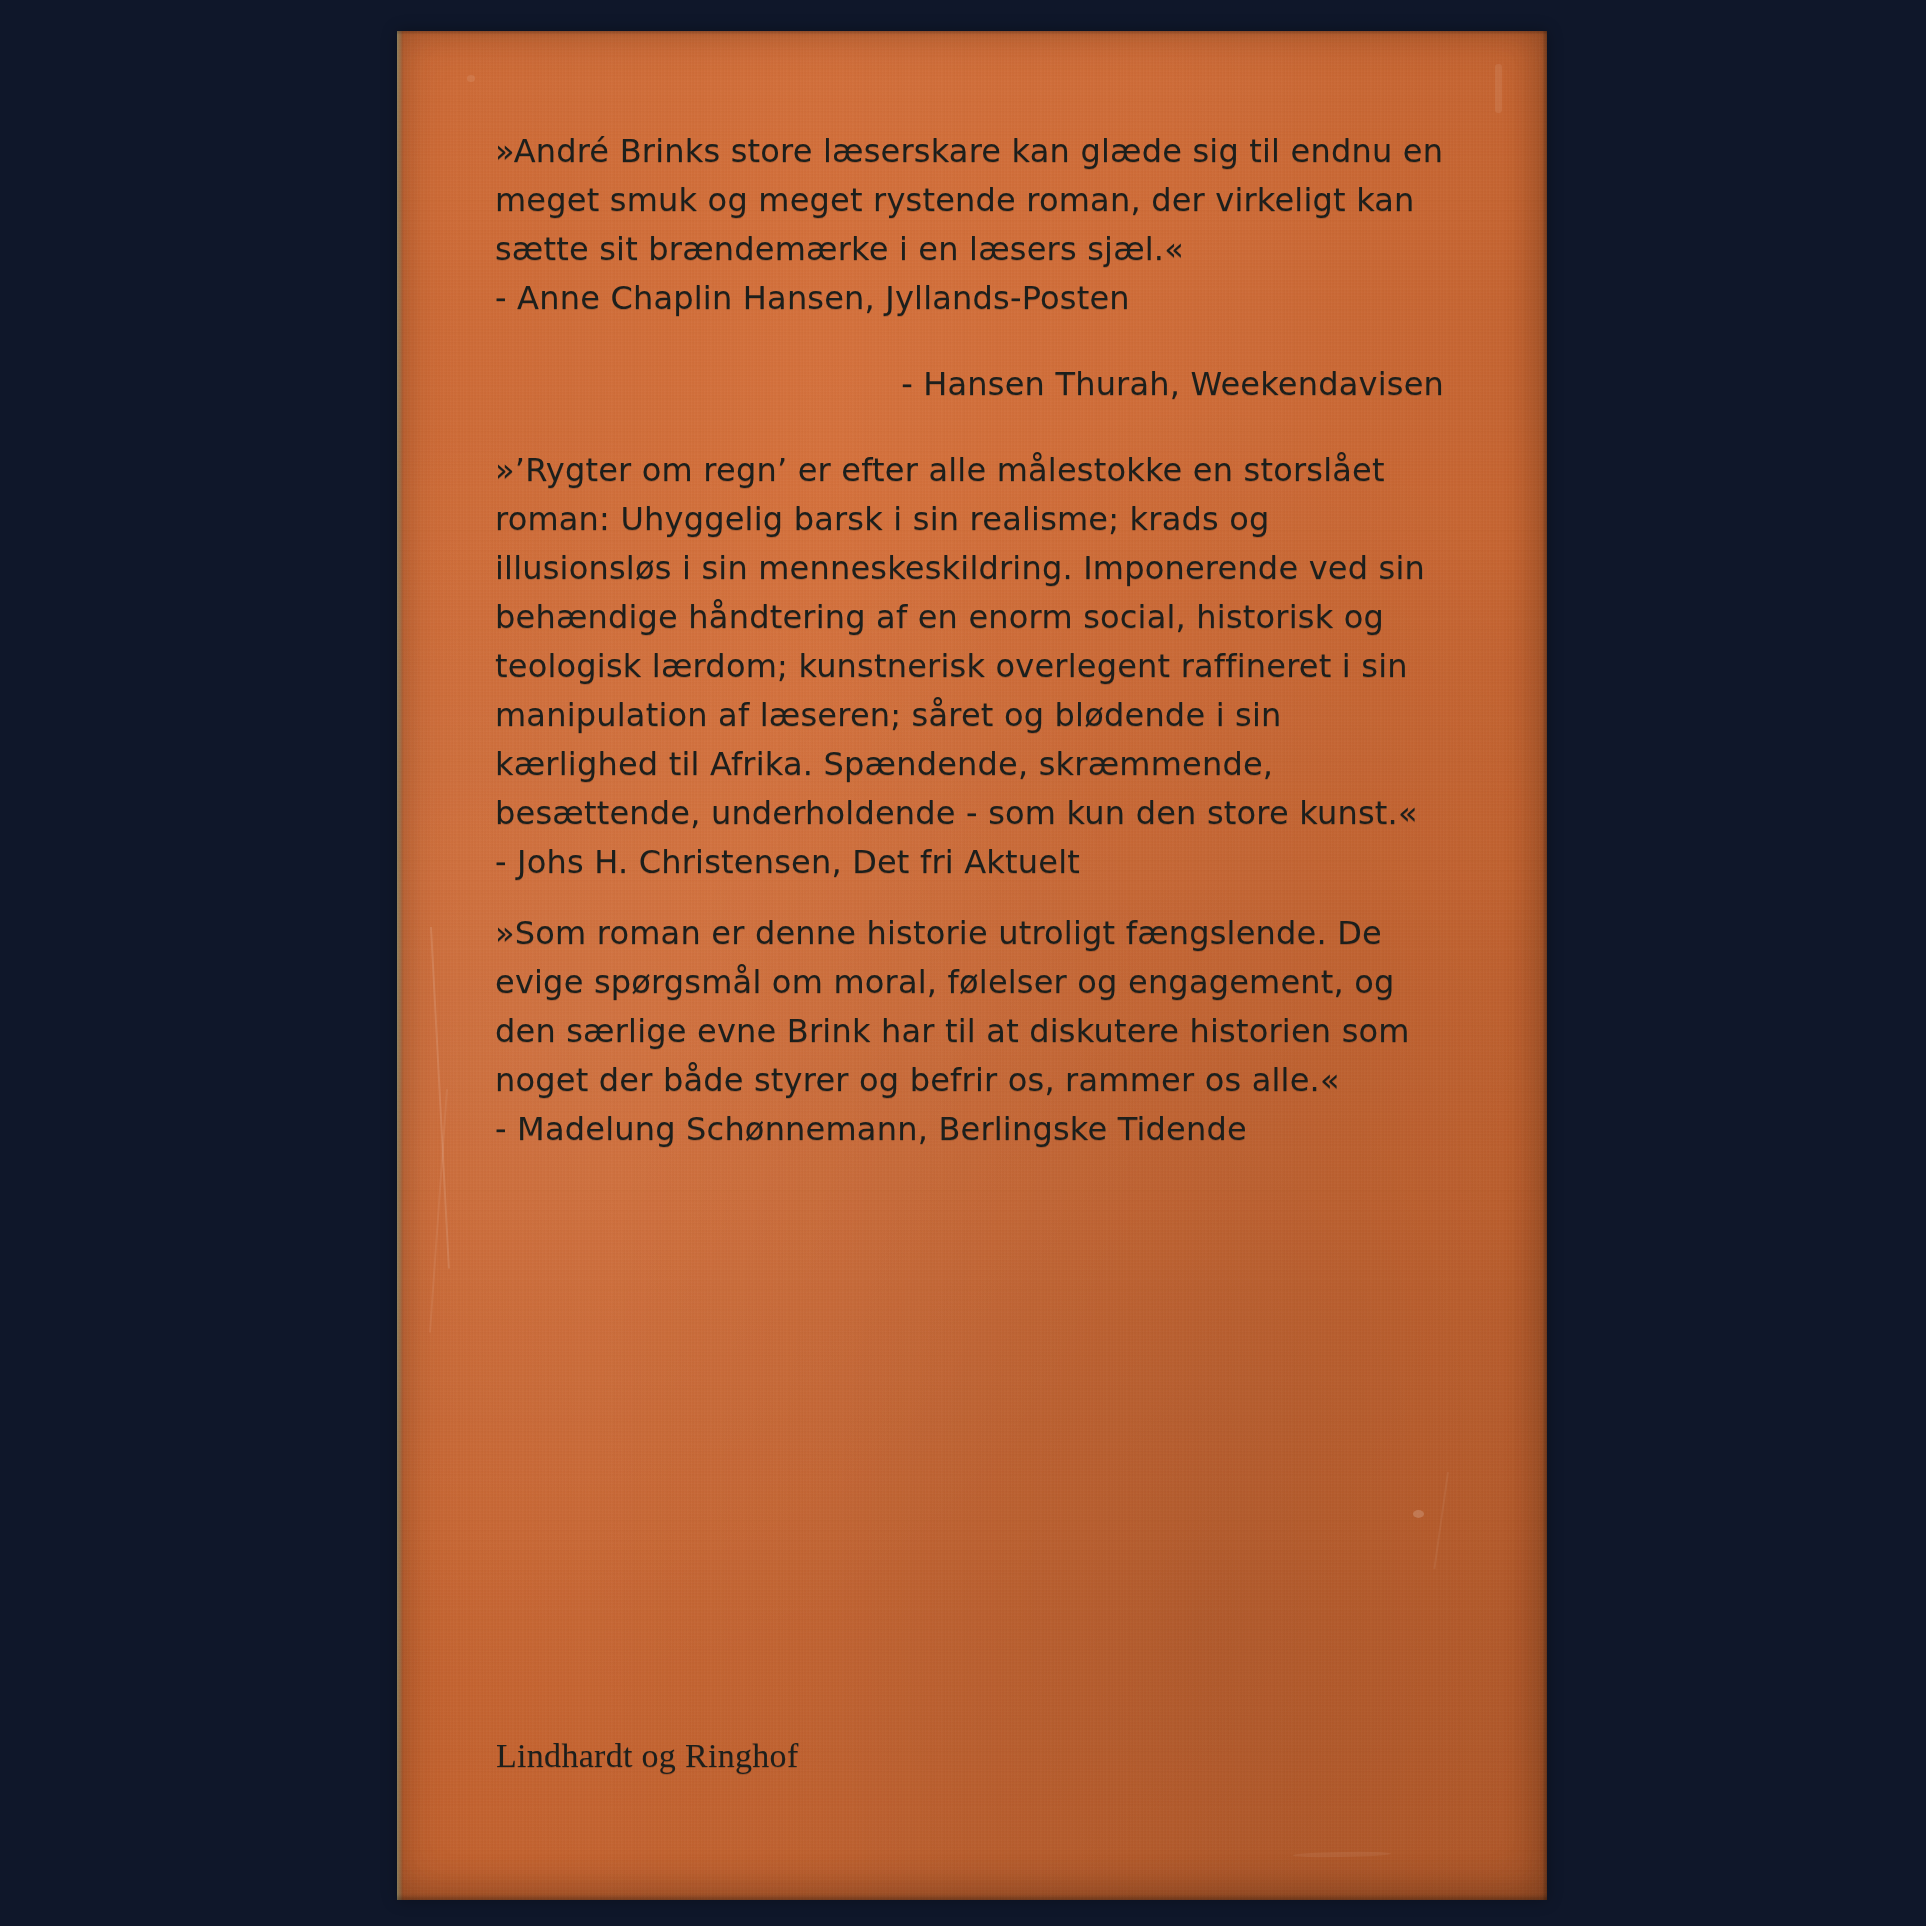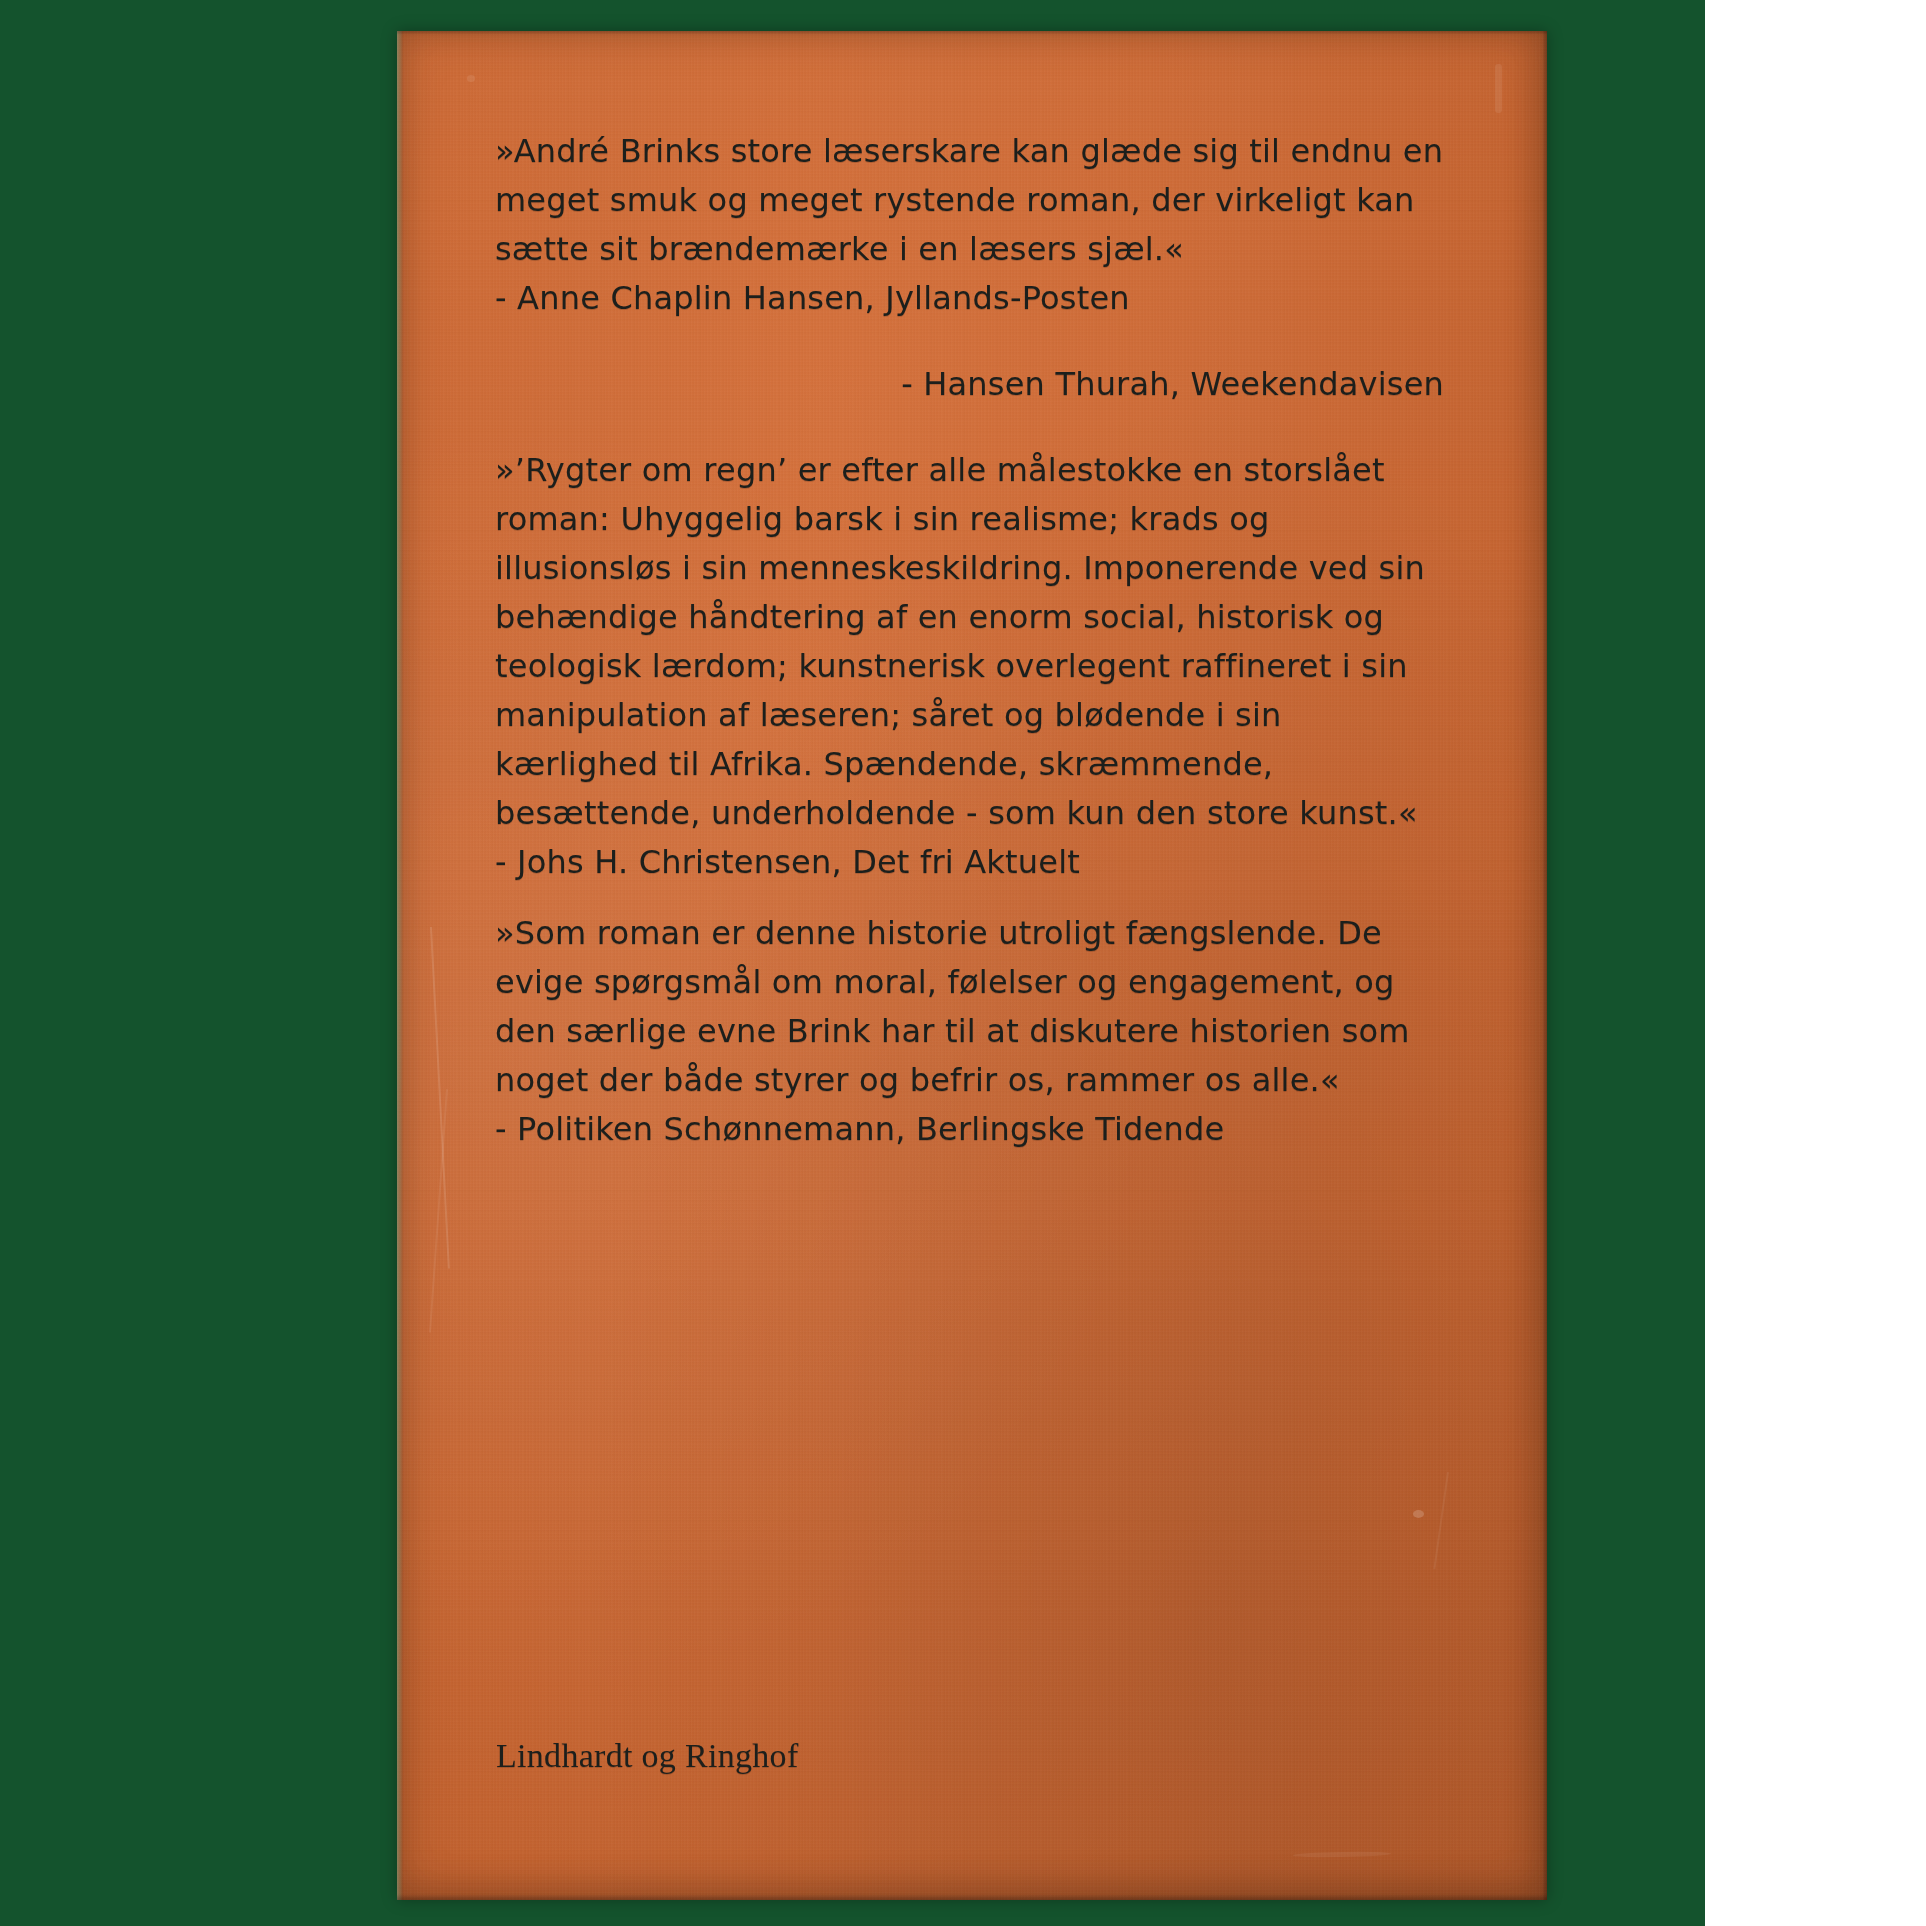--- a/index.html
+++ b/index.html
@@ -10,23 +10,23 @@
   body {
     width: 1926px;
     height: 1926px;
     font-family: "DejaVu Sans", sans-serif;
     overflow: hidden;
   }
 
   
   .photo-stage {
     position: relative;
-    width: 1705px;
+    width: 1926px;
     height: 1926px;
-    background: #14532d;
+    background: #0f172a;
   }
 
   
   .book-back-cover {
     position: absolute;
     left: 397px;
     top: 31px;
     width: 1150px;
     height: 1869px;
     background:
@@ -180,21 +180,21 @@
         <span class="attrib-right">- Hansen Thurah, Weekendavisen</span>
       </div>
 
       <div class="quote-block q3">
         <span>»’Rygter om regn’ er efter alle målestokke en storslået roman: Uhyggelig barsk i sin realisme; krads og illusionsløs i sin menneskeskildring. Imponerende ved sin behændige håndtering af en enorm social, historisk og teologisk lærdom; kunstnerisk overlegent raffineret i sin manipulation af læseren; såret og blødende i sin kærlighed til Afrika. Spændende, skræmmende, besættende, underholdende - som kun den store kunst.«</span>
         <span class="attrib-inline">- Johs H. Christensen, Det fri Aktuelt</span>
       </div>
 
       <div class="quote-block q4">
         <span>»Som roman er denne historie utroligt fængslende. De evige spørgsmål om moral, følelser og engagement, og den særlige evne Brink har til at diskutere historien som noget der både styrer og befrir os, rammer os alle.«</span>
-        <span class="attrib-inline">- Politiken Schønnemann, Berlingske Tidende</span>
+        <span class="attrib-inline">- Madelung Schønnemann, Berlingske Tidende</span>
       </div>
 
 
     </div>
 
     <div class="publisher">Lindhardt og Ringhof</div>
 
   </div>
 </div>
 

